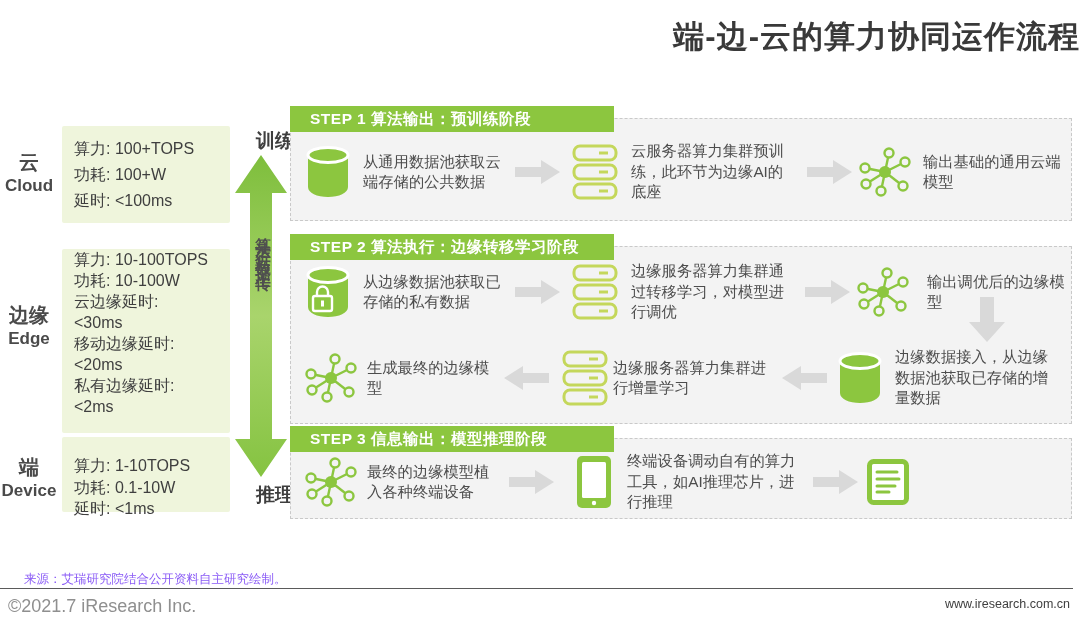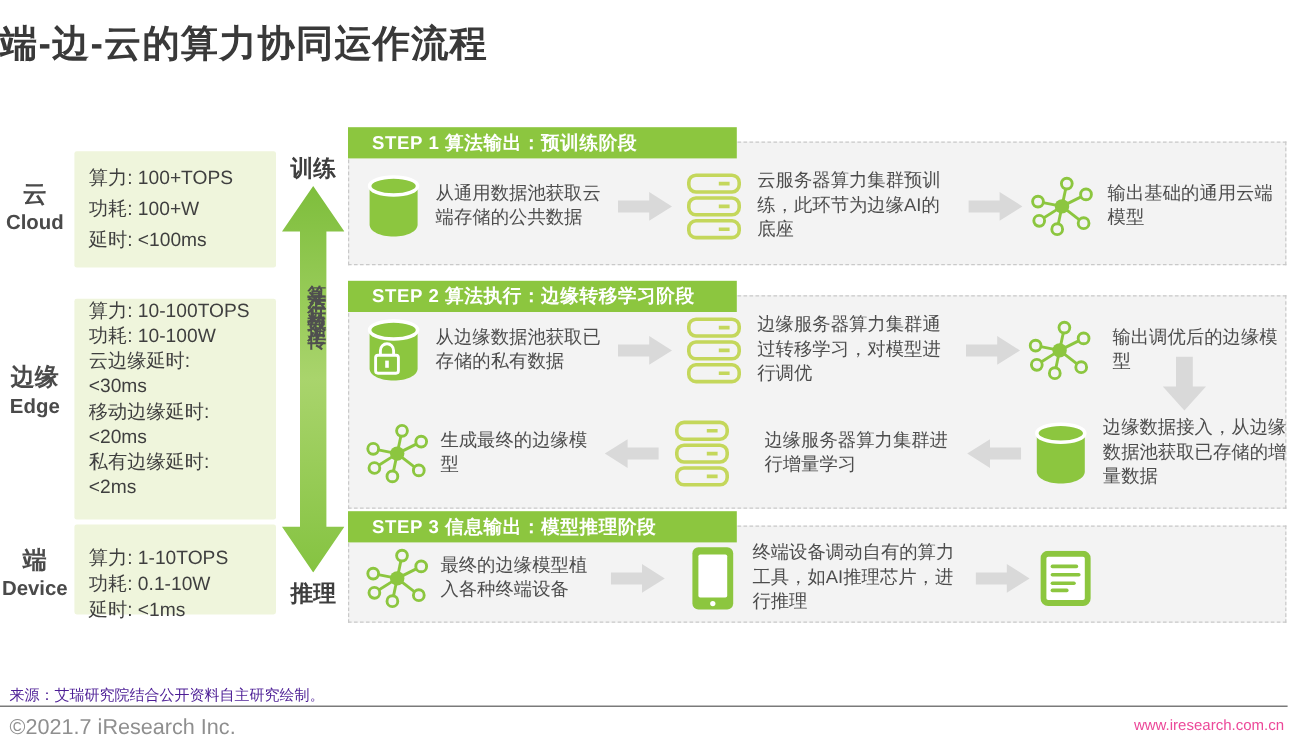--- a/index.html
+++ b/index.html
@@ -4,41 +4,41 @@
 <style>
   *{margin:0;padding:0;box-sizing:border-box}
   html,body{width:1080px;height:625px}
   body{
     position:relative;background:#ffffff;overflow:hidden;
     font-family:"Liberation Sans","DejaVu Sans",sans-serif;color:#4a4a4a;
   }
 
   
   .title{
-    position:absolute;top:16px;left:0;width:1080px;text-align:left;
+    position:absolute;top:16px;left:0;width:1080px;text-align:right;
     font-size:31px;font-weight:bold;color:#393939;letter-spacing:1px;
   }
 
   
   .tier{position:absolute;left:0;width:58px;text-align:center;font-weight:bold;color:#4a4a4a;line-height:1.25}
   .tier .zh{font-size:20px}
   .tier .en{font-size:17px}
 
   
   .spec-box{
     position:absolute;left:62px;width:168px;background:#EFF5DC;border-radius:2px;
     color:#3f3f3f;font-size:16px;padding:10px 12px;
   }
   .spec-box .line{white-space:nowrap}
   .box-cloud{top:126px;height:97px;line-height:26px}
   .box-edge{top:249px;height:184px;line-height:21px;padding-top:0}
   .box-device{top:437px;height:75px;line-height:21.5px;padding-top:18px}
 
   
-  .axis-cap{position:absolute;left:238px;width:46px;text-align:center;font-size:19px;font-weight:bold;color:#3e3e3e}
+  .axis-cap{position:absolute;left:252px;width:46px;text-align:center;font-size:19px;font-weight:bold;color:#3e3e3e}
   .axis-arrow{position:absolute;left:235px;top:155px}
   .axis-label{
     position:absolute;left:252px;top:224px;writing-mode:vertical-rl;text-orientation:upright;
     font-size:15.5px;font-weight:bold;color:#4f4f4f;letter-spacing:5px;white-space:nowrap;
   }
 
   
   .panel{position:absolute;left:290px;width:782px;background:#F3F3F3;border:1px dashed #c9c9c9}
   .panel-1{top:118px;height:103px}
   .panel-2{top:246px;height:178px}
@@ -55,24 +55,24 @@
   .row{position:absolute;display:flex;align-items:center;height:58px}
   .row-p1{left:14px;top:24px}
   .row-p2a{left:14px;top:16px}
   .row-p2b{left:14px;top:102px}
   .row-p3{left:14px;top:14px}
   .t{font-size:15.3px;line-height:1.33;color:#4d4d4d}
   .ic{flex:0 0 auto;display:block}
   .down-arrow-wrap{position:absolute;left:676px;top:50px}
 
   
-  .src{position:absolute;left:8px;top:571px;font-size:12.5px;color:#4c1d95}
+  .src{position:absolute;left:24px;top:571px;font-size:12.5px;color:#8b5cf6}
   .foot-line{position:absolute;left:0;top:588px;width:1073px;border-top:1px solid #5a5a5a}
   .copy{position:absolute;left:8px;top:596px;font-size:18px;color:#8f8f8f}
-  .site{position:absolute;right:10px;top:597px;font-size:12.5px;color:#ec4899}
+  .site{position:absolute;right:10px;top:597px;font-size:12.5px;color:#404040}
 </style>
 </head>
 <body>
 
 <div>
 
   <h1 class="title">端-边-云的算力协同运作流程</h1>
 
   <div class="tier" style="top:150px">
     <div class="zh">云</div>
@@ -256,21 +256,21 @@
       <svg class="ic" style="margin-left:12px" width="48" height="58" viewBox="0 0 48 58">
         <g fill="none" stroke="#C4D75B" stroke-width="3">
           <rect x="3" y="3" width="42" height="14" rx="6"></rect>
             <line x1="28" y1="10" x2="37" y2="10"></line>
           <rect x="3" y="22" width="42" height="14" rx="6"></rect>
             <line x1="28" y1="29" x2="37" y2="29"></line>
           <rect x="3" y="41" width="42" height="14" rx="6"></rect>
             <line x1="28" y1="48" x2="37" y2="48"></line>
         </g>
       </svg>
-      <div class="t" style="width:158px;margin-left:28px">边缘服务器算力集群进行增量学习</div>
+      <div class="t" style="width:158px;margin-left:4px">边缘服务器算力集群进行增量学习</div>
       <svg class="ic" style="margin-left:10px" width="46" height="26" viewBox="0 0 46 26">
         <polygon points="46,8 20,8 20,1 1,13 20,25 20,18 46,18" fill="#D9D9D9"></polygon>
       </svg>
       <svg class="ic" style="margin-left:10px" width="46" height="54" viewBox="0 0 46 54">
         <path d="M3 10 V42 C3 48 12 52 23 52 C34 52 43 48 43 42 V10 Z" fill="#8CC63F"></path>
         <ellipse cx="23" cy="10" rx="20" ry="7.5" fill="#8CC63F" stroke="#FFFFFF" stroke-width="3"></ellipse>
       </svg>
       <div class="t" style="width:158px;margin-left:12px">边缘数据接入，从边缘数据池获取已存储的增量数据</div>
     </div>
   </section>

